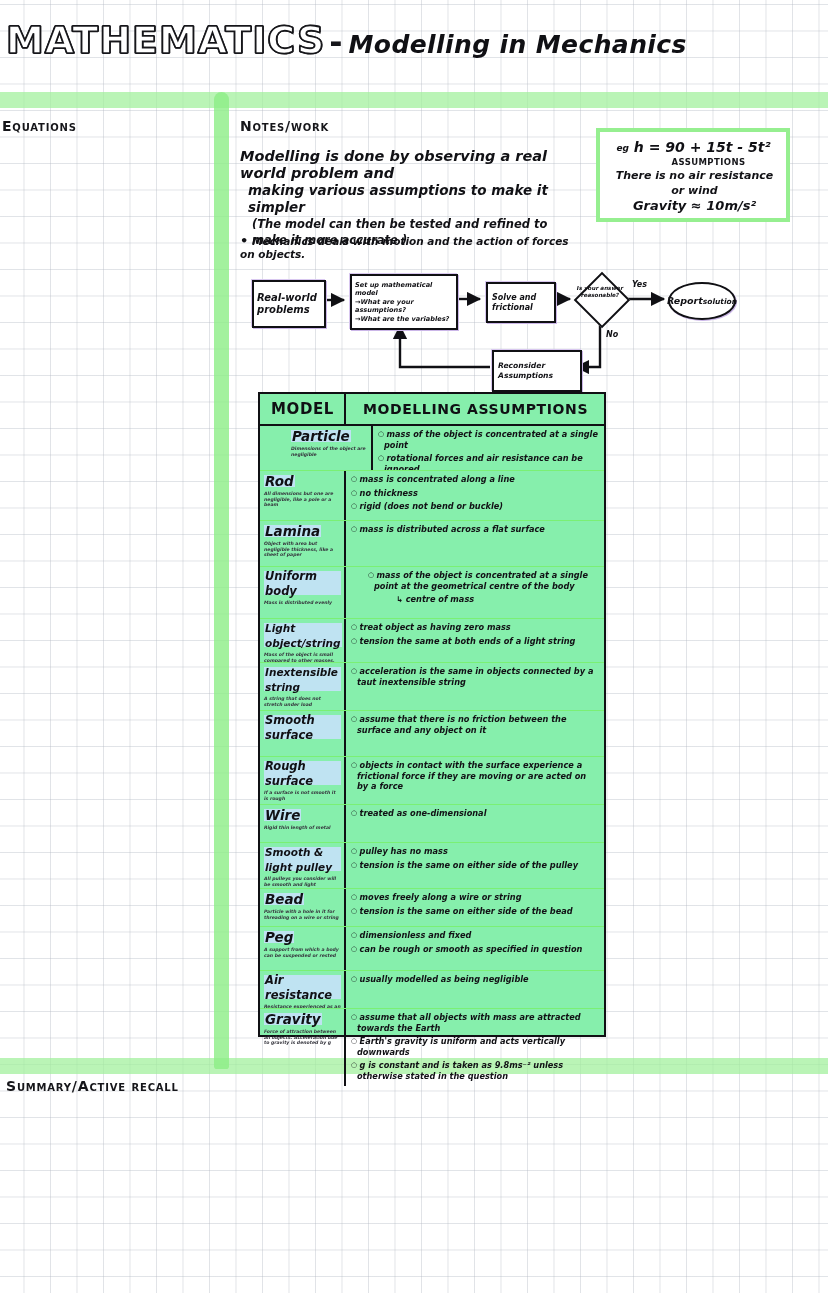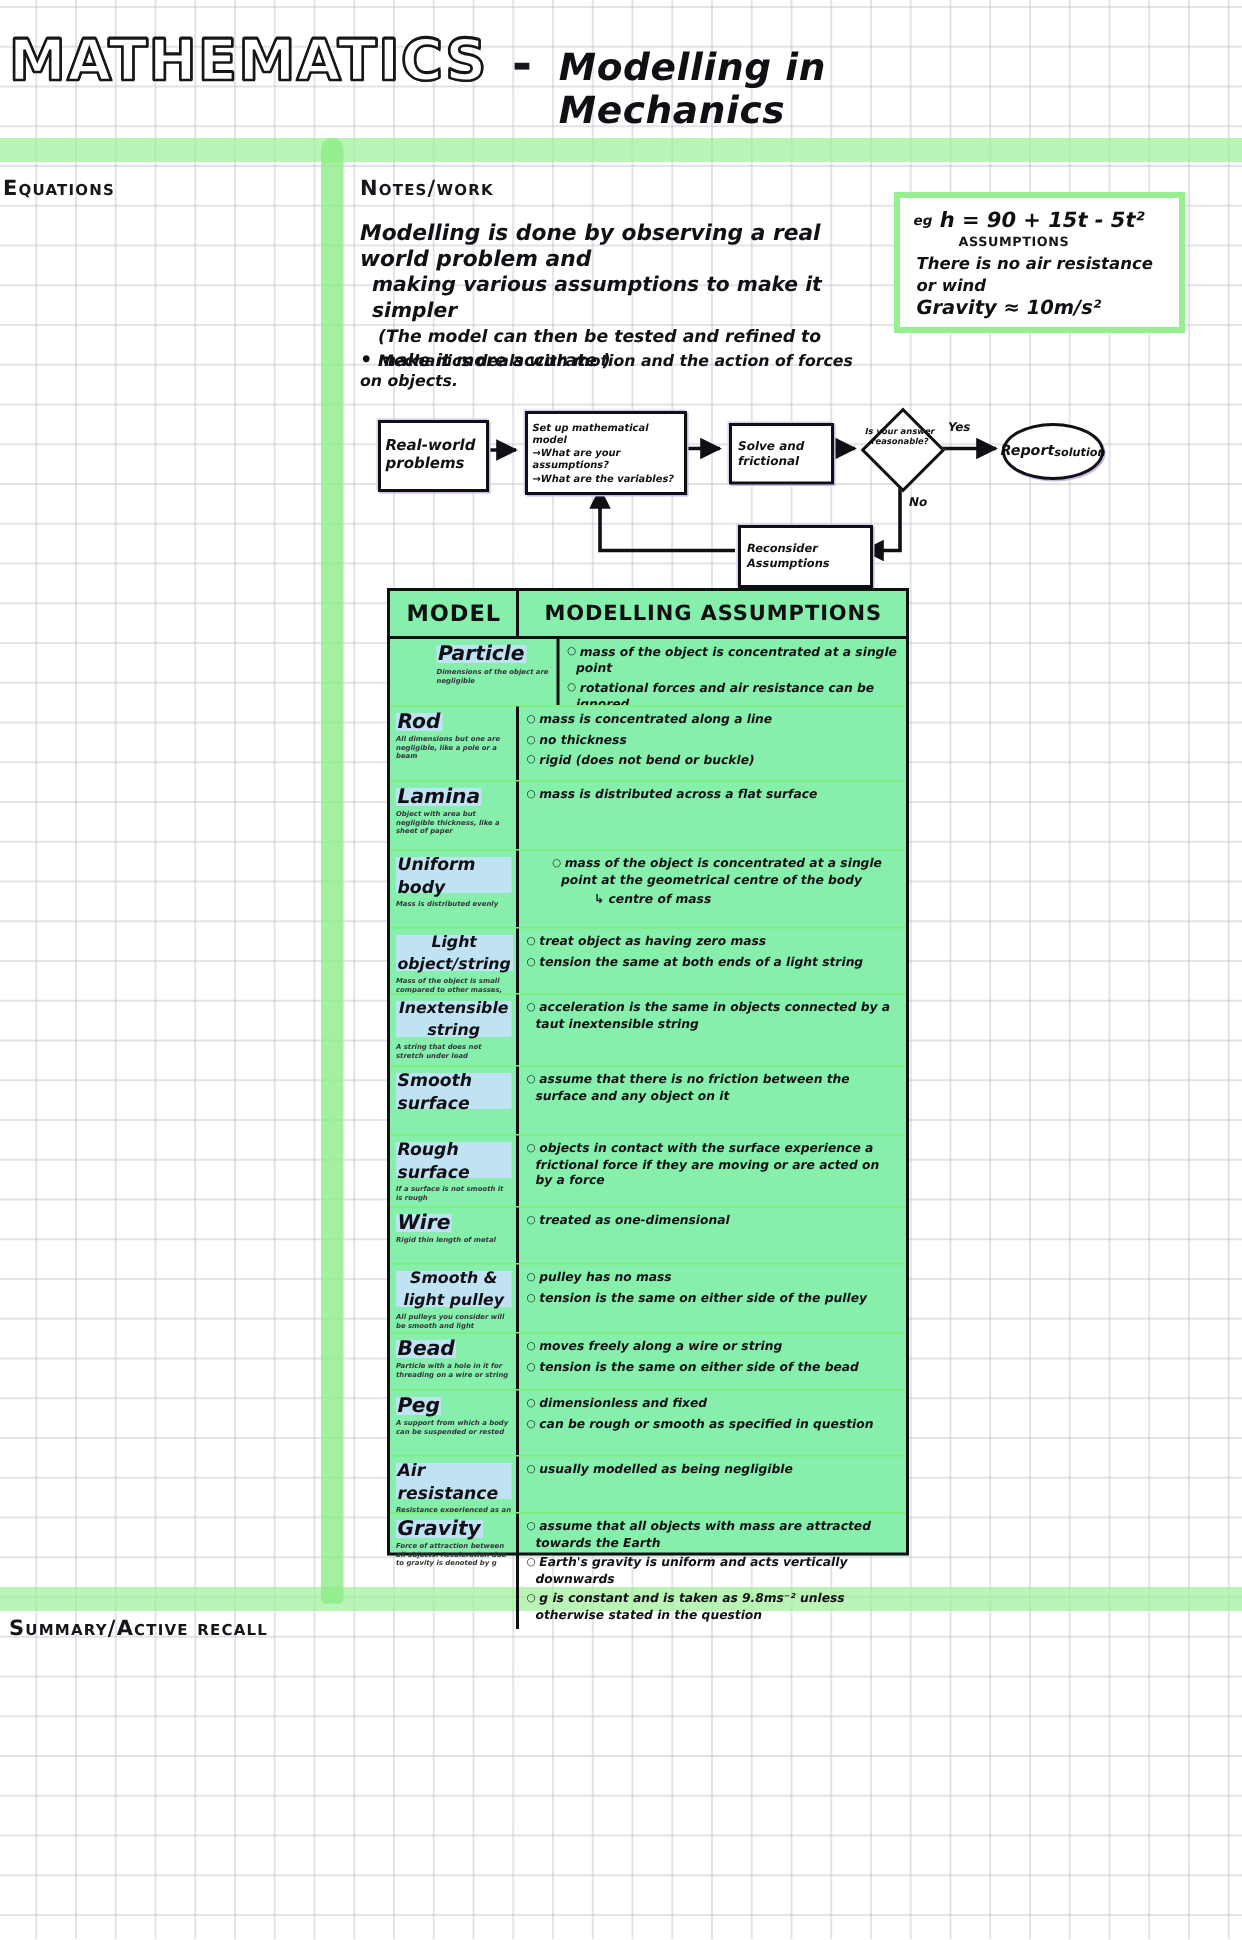--- a/index.html
+++ b/index.html
@@ -17,21 +17,21 @@
       linear-gradient(to right, rgba(180,186,196,.40) 1px, transparent 1px),
       linear-gradient(to bottom, rgba(180,186,196,.40) 1px, transparent 1px);
     background-size:26.5px 26.5px;
     background-position:-3px 4px;
     z-index:0;
   }
   #page{position:absolute;left:0;top:0;width:828px;height:1293px;z-index:2;}
 
   
   #title{position:absolute;left:6px;top:20px;width:700px;height:60px;
-         display:flex;align-items:baseline;gap:16px;}
+         display:flex;align-items:baseline;gap:4px;}
   #title .bub{
     font-family:"DejaVu Sans", sans-serif;font-weight:700;
     font-size:38px;line-height:40px;letter-spacing:1px;
     color:#ffffff;
     -webkit-text-stroke:1.6px #16161a;
     text-shadow:
       -1px 0 #16161a, 1px 0 #16161a, 0 -1px #16161a, 0 1px #16161a;
   }
   #title .dash{font-size:32px;font-weight:800;color:#16161a;margin:0 2px 0 0;
       font-family:"DejaVu Sans", sans-serif;}
@@ -65,21 +65,21 @@
   #intro .l3{font-size:11.5px;line-height:16px;padding-left:12px;}
 
   #bullet-mech{position:absolute;left:240px;top:234px;width:340px;
      font-family:"DejaVu Sans", sans-serif;font-style:italic;font-weight:600;
      font-size:10.5px;line-height:13px;color:#111115;}
   #bullet-mech .dot{font-size:13px;}
 
   
   #eg-box{position:absolute;left:596px;top:128px;width:186px;height:86px;
           border:4px solid #96ef90;background:#ffffff;}
-  #eg-box .inner{padding:7px 8px 0 9px;}
+  #eg-box .inner{padding:7px 8px 0 9px;text-align:center;}
   #eg-box .eq{font-family:"DejaVu Sans", sans-serif;font-weight:600;
               font-style:italic;font-size:14px;color:#101014;line-height:16px;}
   #eg-box .eq .pre{font-size:9px;vertical-align:1px;}
   #eg-box .asum{font-family:"DejaVu Sans", sans-serif;font-weight:700;
        font-size:8.5px;letter-spacing:.4px;color:#16161a;
        margin:1px 0 1px 30px;font-variant:small-caps;}
   #eg-box .ln{font-family:"DejaVu Sans", sans-serif;font-weight:600;
        font-style:italic;font-size:11px;line-height:15px;color:#111115;
        margin-left:2px;}
   #eg-box .ln.big{font-size:13px;}
@@ -129,21 +129,21 @@
   .c-assum{flex:1;box-sizing:border-box;padding:3px 4px 3px 5px;overflow:hidden;}
   .thead .c-model,.thead .c-assum{display:flex;align-items:center;justify-content:center;}
   .hdr-txt{font-family:"DejaVu Sans", sans-serif;font-weight:700;
      font-size:15px;letter-spacing:.6px;color:#101014;font-variant:small-caps;}
   .hdr-txt.small{font-size:14px;}
   .m-name{display:inline-block;font-family:"DejaVu Sans", sans-serif;
      font-style:italic;font-weight:700;font-size:13.5px;line-height:15px;
      color:#101014;background:linear-gradient(transparent 8%, #bfe3f2 8%, #bfe3f2 88%, transparent 88%);
      padding:0 1px;margin-top:1px;}
   .m-name.sm{font-size:11.5px;}
-  .m-name.xs{font-size:10.5px;text-align:center;}
+  .m-name.xs{font-size:10.5px;}
   .m-desc{font-family:"DejaVu Sans", sans-serif;font-style:italic;
      font-weight:600;font-size:4.6px;line-height:5.6px;color:#35353d;
      margin-top:1px;}
   .a-item{font-family:"DejaVu Sans", sans-serif;font-style:italic;
      font-weight:600;font-size:8.2px;line-height:10.5px;color:#111115;
      margin-bottom:3px;text-indent:-6px;padding-left:6px;}
   .a-item:last-child{margin-bottom:0;}
   .a-item .o{font-size:7px;vertical-align:1px;}
   .a-sub{font-family:"DejaVu Sans", sans-serif;font-style:italic;
      font-weight:600;font-size:8.2px;line-height:10.5px;color:#111115;

